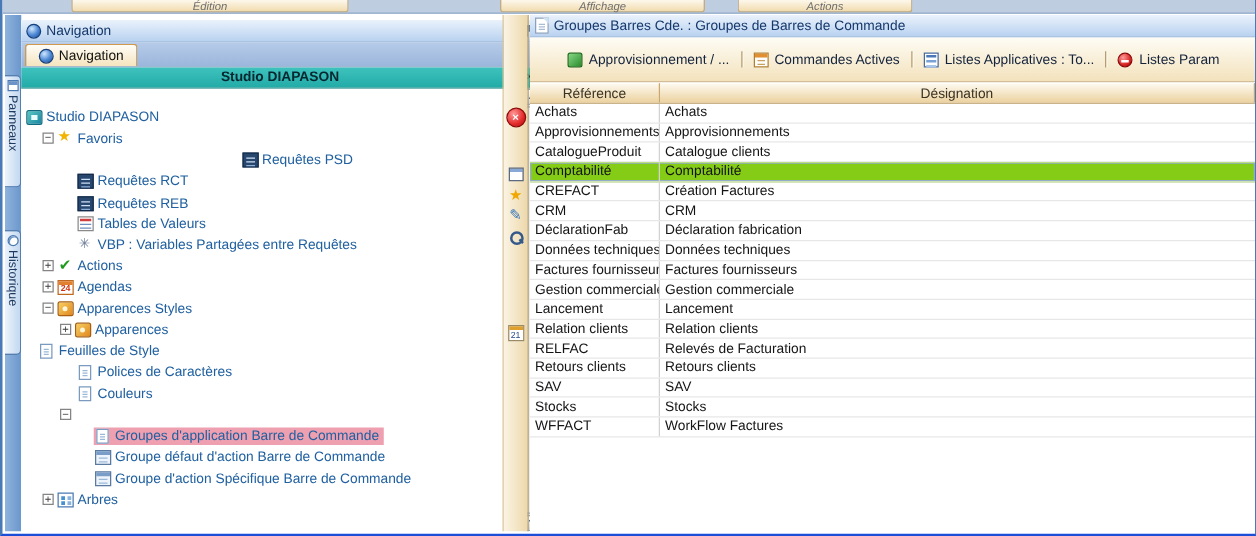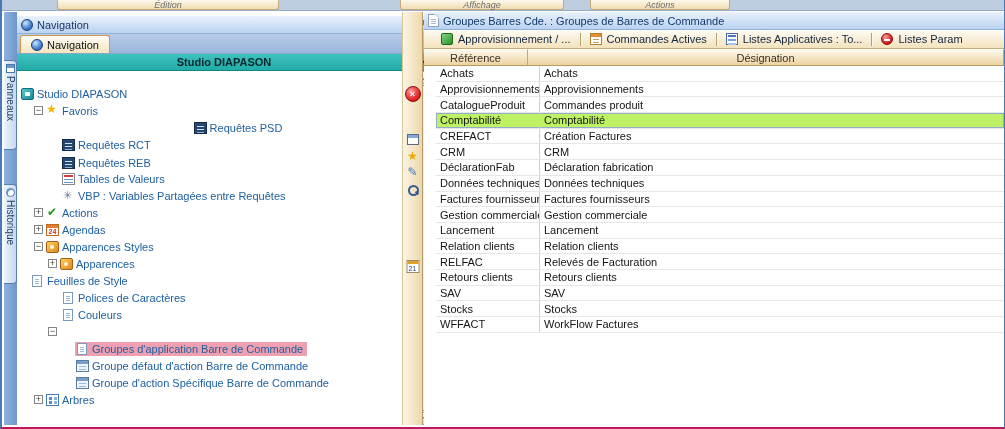--- a/index.html
+++ b/index.html
@@ -1,19 +1,19 @@
 <!DOCTYPE html>
 <html><head>
 <meta charset="utf-8">
 <style>
   *{margin:0;padding:0;box-sizing:border-box;}
   html,body{width:1005px;height:429px;overflow:hidden;}
   body{font-family:"Liberation Sans",sans-serif;font-size:11px;background:#9db6d4;}
   .window{position:relative;width:1005px;height:429px;background:#fff;overflow:hidden;
-    border-left:2px solid #4a7ab5;border-bottom:2px solid #be185d;border-right:1px solid #4a7ab5;}
+    border-left:2px solid #4a7ab5;border-bottom:2px solid #1d4ed8;border-right:1px solid #4a7ab5;}
 
   
   .menu-strip{position:absolute;left:0;top:0;right:0;height:11px;background:#bfcde1;border-bottom:1px solid #93abc9;}
   .menu-chunk{position:absolute;top:0;height:10px;background:linear-gradient(#fdf8ec,#f1dcae);
     border:1px solid #c5ab7f;border-top:none;border-radius:0 0 3px 3px;color:#6e6e6e;
     font-style:italic;font-size:9px;display:flex;align-items:center;justify-content:center;}
   .mc-0{left:55px;width:222px;}
   .mc-1{left:398px;width:164px;}
   .mc-2{left:588px;width:140px;}
 
@@ -114,48 +114,48 @@
   .as-calendar::before{content:"";position:absolute;left:0;right:0;top:0;height:3px;background:#e0a030;}
   .as-calendar .as-label{position:absolute;left:0;right:0;top:4px;font-size:7px;line-height:8px;text-align:center;color:#2a4a8a;}
 
   
   .content-panel{position:absolute;left:422px;top:12px;right:0;bottom:2px;display:flex;flex-direction:column;background:#fff;}
   .doc-icon{width:11px;height:13px;background:#fff;border:1px solid #8aa0bc;position:relative;flex:0 0 auto;}
   .doc-icon::before{content:"";position:absolute;right:-1px;top:-1px;border-style:solid;border-width:0 5px 5px 0;
     border-color:transparent #cfe0f2 transparent transparent;}
   .doc-icon::after{content:"";position:absolute;left:2px;right:2px;top:4px;height:1px;background:#a8bcd4;
     box-shadow:0 2px 0 #a8bcd4,0 4px 0 #a8bcd4;}
-  .toolbar{height:19px;background:linear-gradient(#fefcf5,#f3e2bc);border-bottom:1px solid #c6ab7c;
-    display:flex;align-items:center;padding-left:10px;overflow:hidden;}
+  .toolbar{height:36px;background:linear-gradient(#fefcf5,#f3e2bc);border-bottom:1px solid #c6ab7c;
+    display:flex;align-items:center;padding-left:23px;overflow:hidden;}
   .tb-item{display:flex;align-items:center;gap:5px;padding:0 7px;color:#14233c;white-space:nowrap;}
   .tb-sep{width:1px;height:13px;background:#b39e72;box-shadow:1px 0 0 #fdf8ec;margin:0 2px;flex:0 0 auto;}
   .tbi{width:12px;height:12px;position:relative;flex:0 0 auto;}
   .tbi-0{background:linear-gradient(135deg,#84d884,#2c8c2c);border:1px solid #1a6a1a;border-radius:2px;}
   .tbi-1{background:#fff;border:1px solid #b08030;}
   .tbi-1::before{content:"";position:absolute;left:0;right:0;top:0;height:3px;background:#e09030;}
   .tbi-1::after{content:"";position:absolute;left:2px;right:2px;top:5px;height:1px;background:#c8a060;box-shadow:0 3px 0 #c8a060;}
   .tbi-2{background:#fff;border:1px solid #4a6a9a;}
   .tbi-2::before{content:"";position:absolute;left:1px;right:1px;top:1px;height:2px;background:#4a78b8;
     box-shadow:0 4px 0 #7ba0d4,0 8px 0 #a8c4e8;}
   .tbi-3{border-radius:50%;background:radial-gradient(circle at 35% 30%,#ff9a9a,#d82828 60%,#a00);border:1px solid #8a0a0a;}
   .tbi-3::before{content:"";position:absolute;left:2px;right:2px;top:5px;height:2px;background:#fff;}
 
   
   .grid{flex:1;display:flex;flex-direction:column;overflow:hidden;background:#fff;}
   .grid-header{display:flex;height:17px;flex:0 0 auto;border-bottom:1px solid #b99a62;}
   .gh-cell{background:linear-gradient(#fdf9ee,#ecd2a0);border-right:1px solid #c9a96b;border-top:1px solid #fffdf6;
     display:flex;align-items:center;justify-content:center;color:#3a3222;}
   .gh-cell.col-0{flex:0 0 104px;}
   .gh-cell.col-1{flex:1;}
-  .grid-body{flex:1;overflow:hidden;margin-left:12px;}
+  .grid-body{flex:1;overflow:hidden;}
   .grid-row{display:flex;height:15.7px;align-items:center;border-bottom:1px solid #e7e7e7;color:#141414;}
   .gr-cell{padding:0 4px;white-space:nowrap;overflow:hidden;height:100%;display:flex;align-items:center;}
   .gr-cell.col-0{flex:0 0 104px;border-right:1px solid #d2d2d2;}
   .gr-cell.col-1{flex:1;}
-  .grid-row.selected{background:#bef264;box-shadow:inset 0 0 0 1px #93adc9;align-items:flex-end;}
+  .grid-row.selected{background:#84cc16;box-shadow:inset 0 0 0 1px #93adc9;align-items:flex-end;}
 </style>
 </head>
 <body>
 
 <div class="window">
 
   <div class="menu-strip">
       <div class="menu-chunk mc-0">Édition</div>
       <div class="menu-chunk mc-1">Affichage</div>
       <div class="menu-chunk mc-2">Actions</div>
@@ -378,21 +378,21 @@
           <div class="grid-row">
             <div class="gr-cell col-0">Achats</div>
             <div class="gr-cell col-1">Achats</div>
           </div>
           <div class="grid-row">
             <div class="gr-cell col-0">Approvisionnements</div>
             <div class="gr-cell col-1">Approvisionnements</div>
           </div>
           <div class="grid-row">
             <div class="gr-cell col-0">CatalogueProduit</div>
-            <div class="gr-cell col-1">Commandes produit</div>
+            <div class="gr-cell col-1">Catalogue clients</div>
           </div>
           <div class="grid-row selected">
             <div class="gr-cell col-0">Comptabilité</div>
             <div class="gr-cell col-1">Comptabilité</div>
           </div>
           <div class="grid-row">
             <div class="gr-cell col-0">CREFACT</div>
             <div class="gr-cell col-1">Création Factures</div>
           </div>
           <div class="grid-row">

